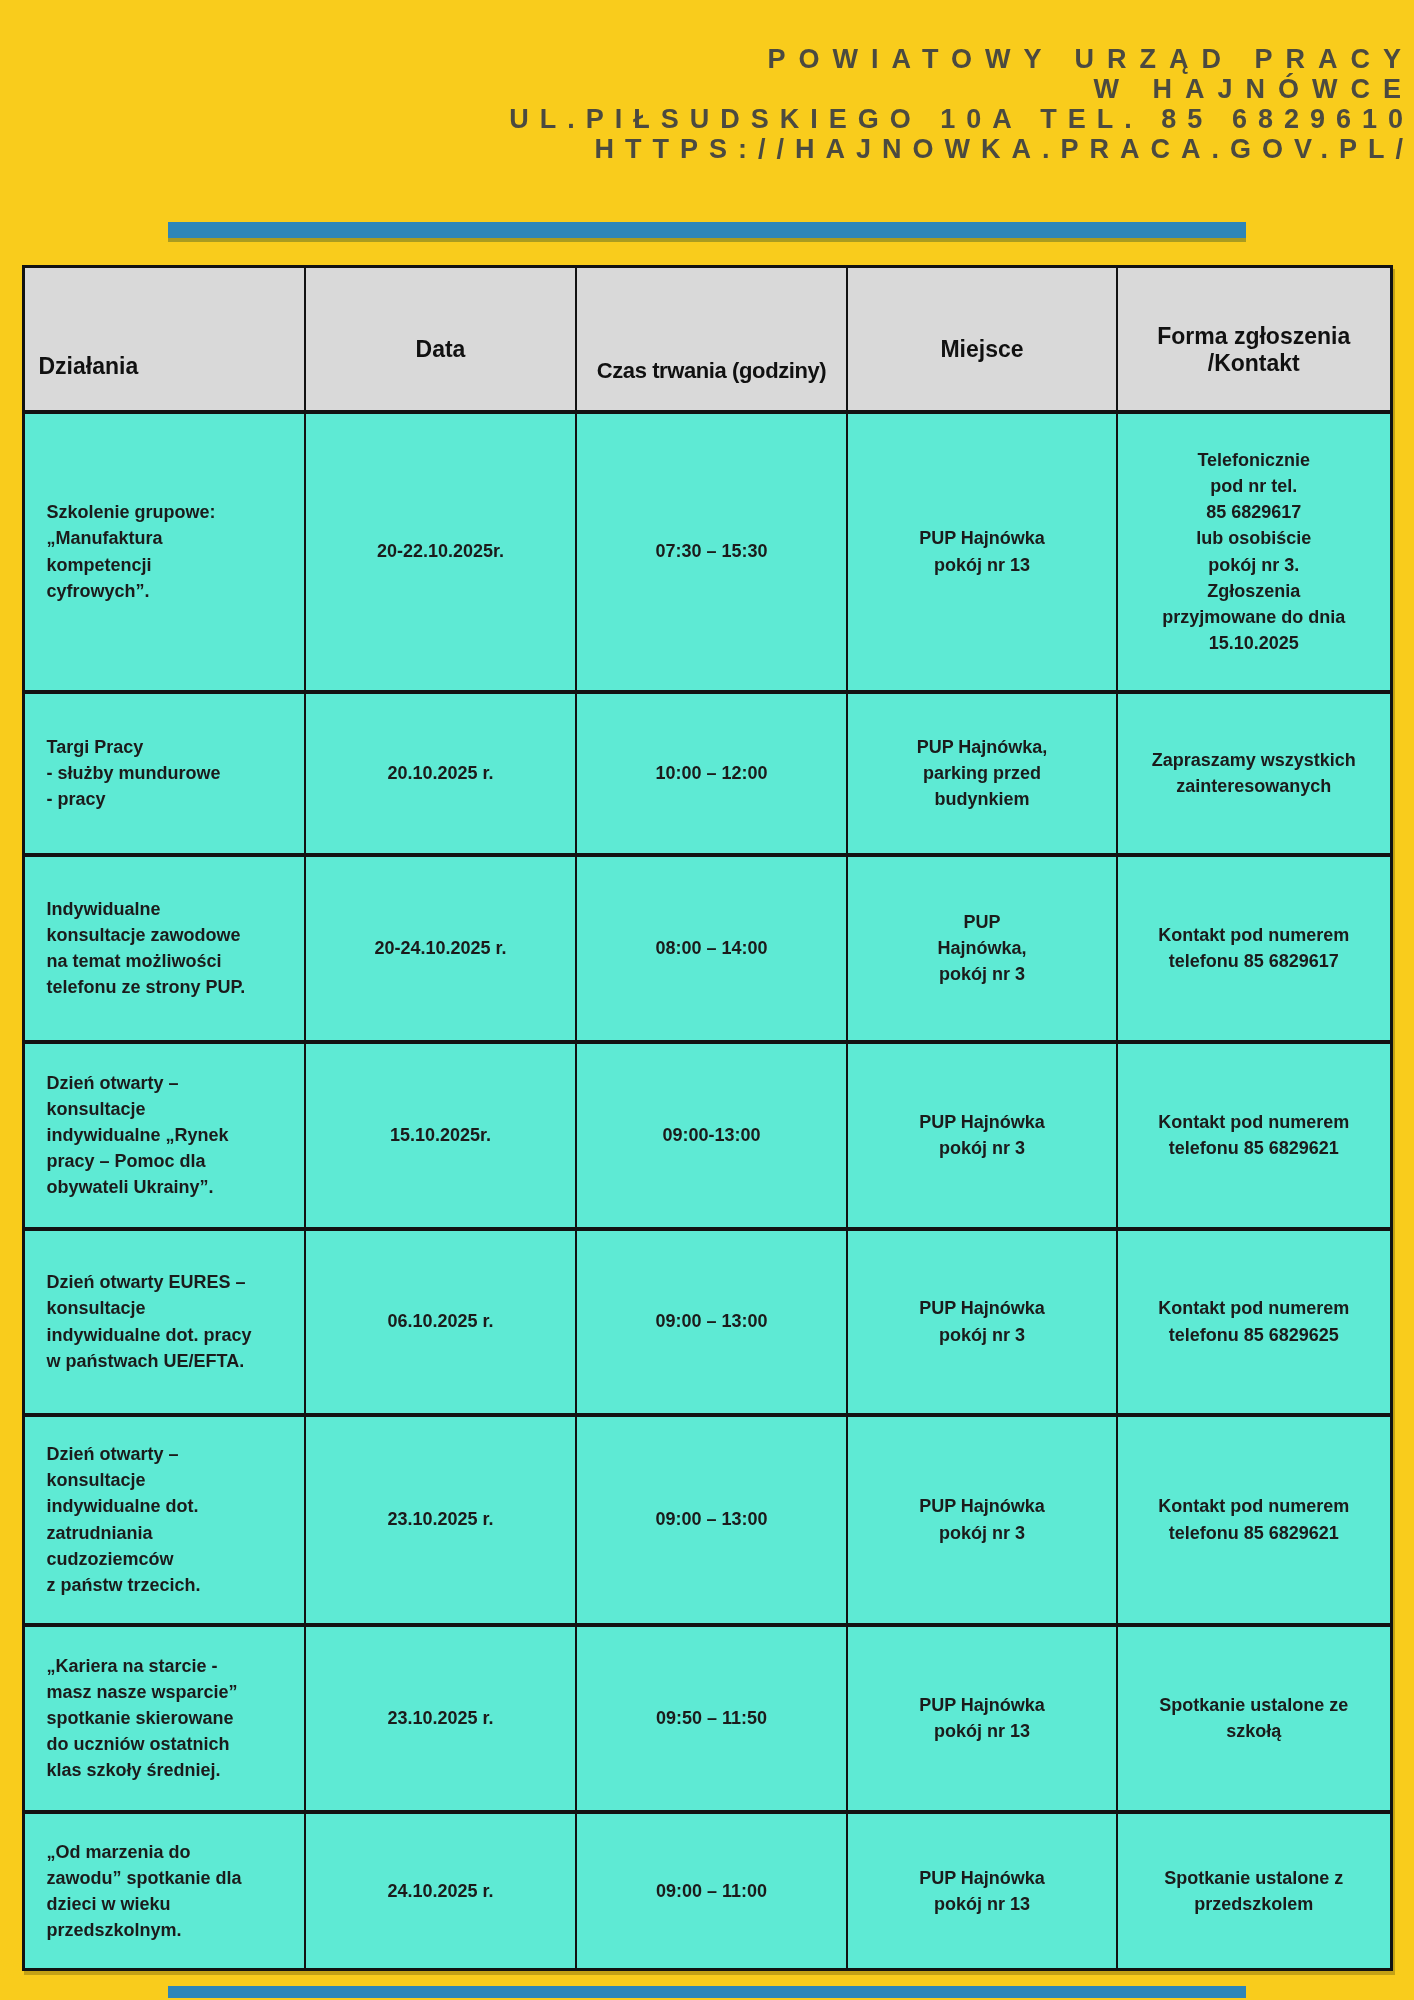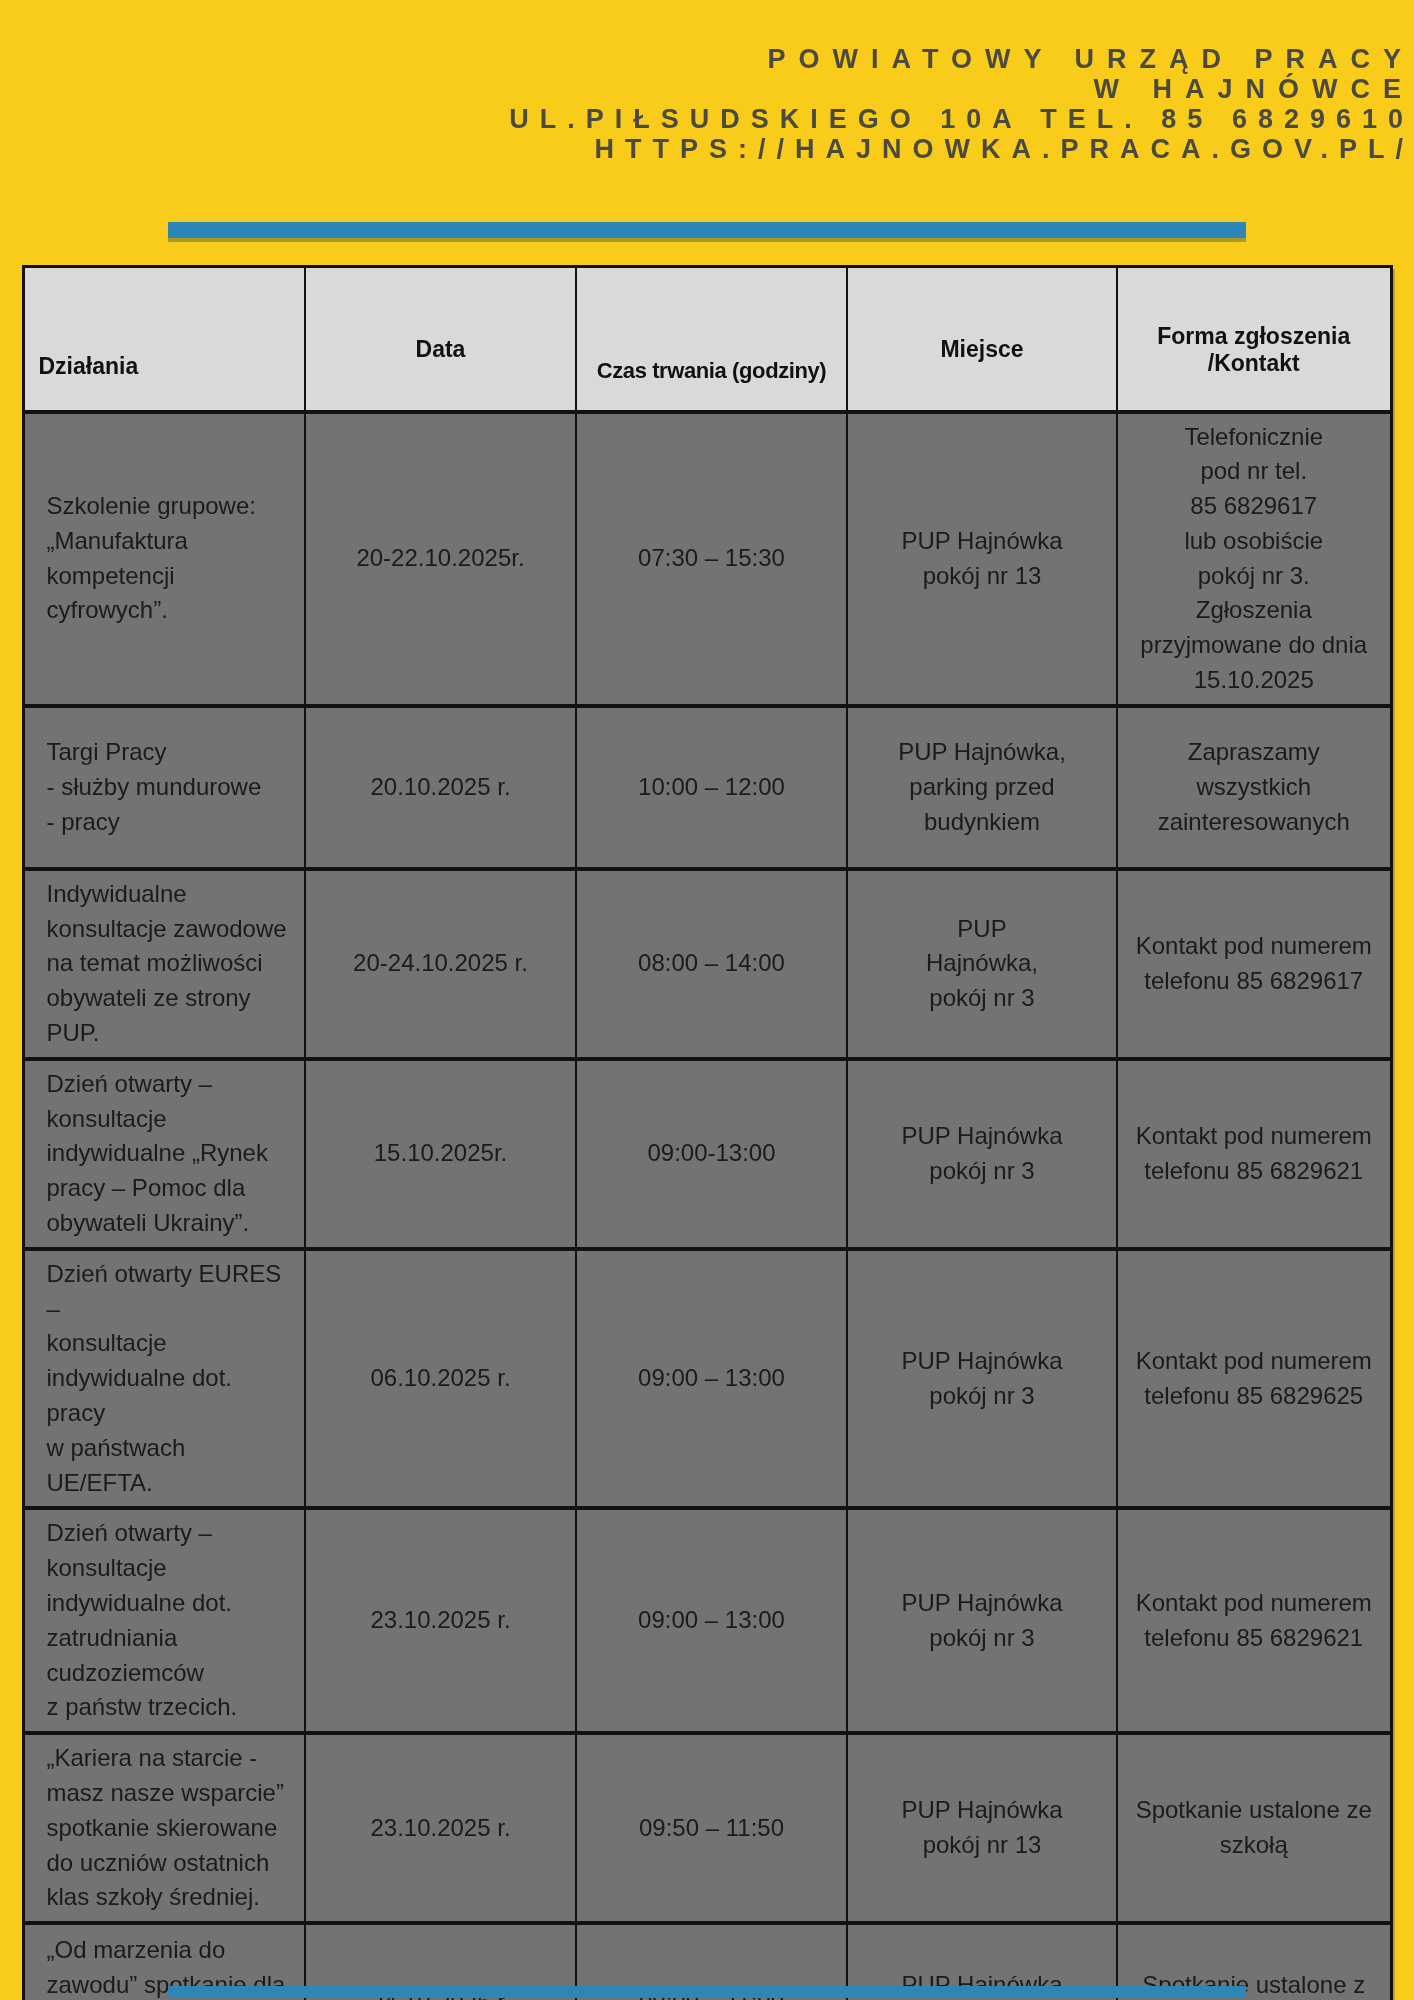--- a/index.html
+++ b/index.html
@@ -43,25 +43,26 @@
     padding:22px 6px 0 6px;
     text-align:center;
     white-space:pre-line;
   }
   th.c1 { text-align:left; vertical-align:bottom; padding:0 6px 30px 14px; }
   th.c3 { vertical-align:bottom; padding:0 2px 26px 2px; }
   th.c3 .nowrap { white-space:nowrap; font-size:22px; letter-spacing:-0.4px;margin-top:7px; }
   td {
     border:2px solid #121212;
     border-top-width:4px;
-    font-size:24px; line-height:1.45; color:#1b1b1b;
+    font-size:18px; line-height:1.45; color:#1b1b1b;
     white-space:pre-line;
     text-align:center; vertical-align:middle;
     padding:6px 10px;
-    background:#737373;
+    background:#5eead4;
+    font-weight:bold;
   }
   td.c1 { text-align:left; padding:6px 8px 6px 22px; }
   tbody tr:nth-child(1) { height:280px; }
   tbody tr:nth-child(2) { height:163px; }
   tbody tr:nth-child(3) { height:187px; }
   tbody tr:nth-child(4) { height:187px; }
   tbody tr:nth-child(5) { height:186px; }
   tbody tr:nth-child(6) { height:210px; }
   tbody tr:nth-child(7) { height:187px; }
   tbody tr:nth-child(8) { height:158px; }
@@ -124,21 +125,21 @@
       <td>PUP Hajnówka,
 parking przed
 budynkiem</td>
       <td>Zapraszamy wszystkich
 zainteresowanych</td>
     </tr>
     <tr>
       <td class="c1">Indywidualne
 konsultacje zawodowe
 na temat możliwości
-obywateli ze strony PUP.</td>
+telefonu ze strony PUP.</td>
       <td>20-24.10.2025 r.</td>
       <td>08:00 – 14:00</td>
       <td>PUP
 Hajnówka,
 pokój nr 3</td>
       <td>Kontakt pod numerem
 telefonu 85 6829617</td>
     </tr>
     <tr>
       <td class="c1">Dzień otwarty –

